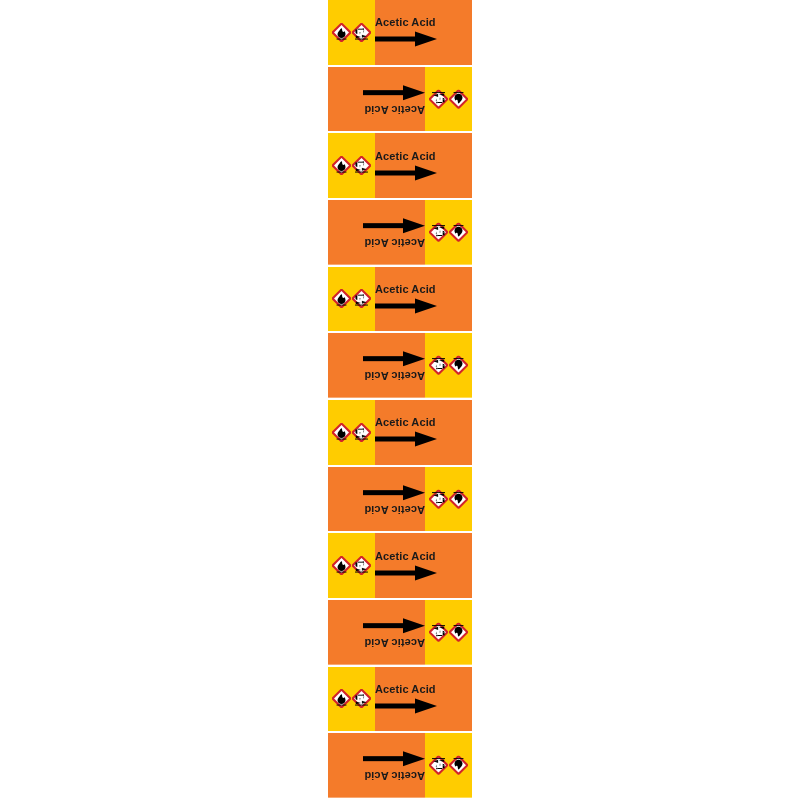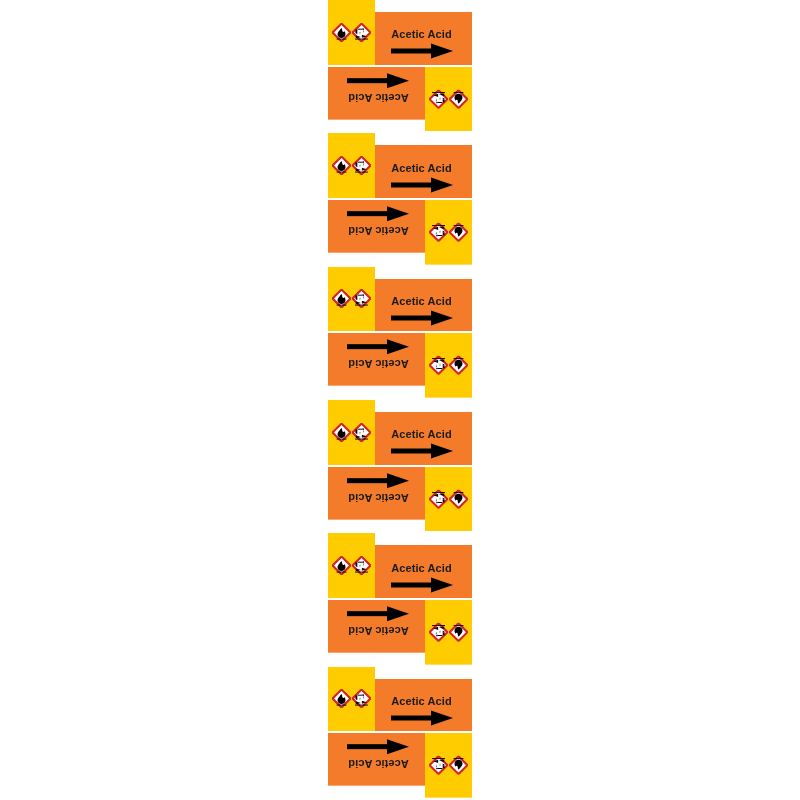--- a/index.html
+++ b/index.html
@@ -67,26 +67,24 @@
     flex: 0 0 auto;
   }
 
   
   .ident-panel {
     flex: 1 1 auto;
     height: 100%;
     background: #f47b2a;
     display: flex;
     flex-direction: column;
-    align-items: center;
     justify-content: center;
     gap: 3px;
     padding-right: 4px;
     box-sizing: border-box;
-    margin-top: 12px;
   }
 
   .substance-name {
     color: #1a1a1a;
     font-size: 11px;
     font-weight: bold;
     letter-spacing: 0.1px;
     line-height: 1;
     white-space: nowrap;
   }

